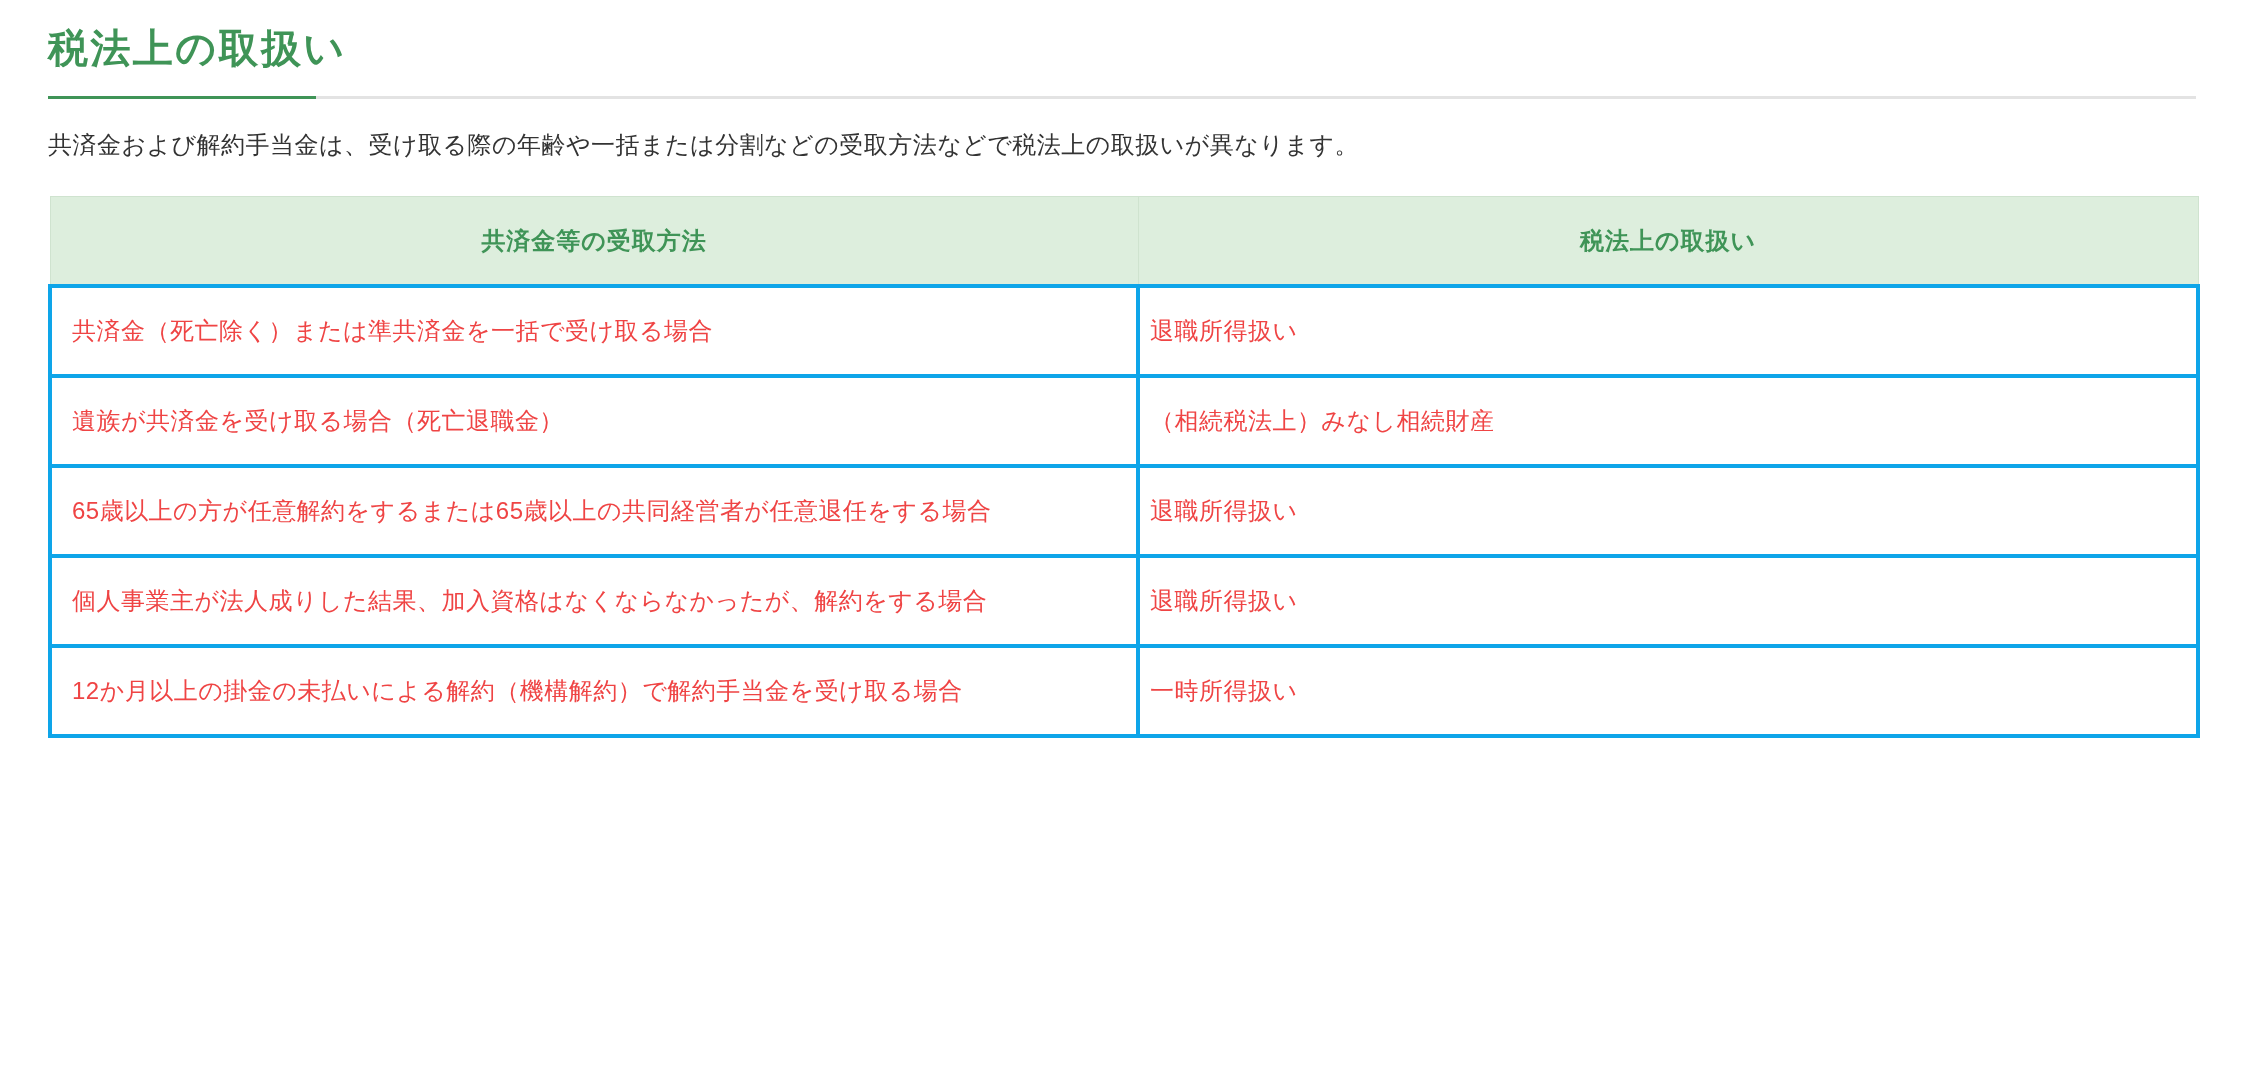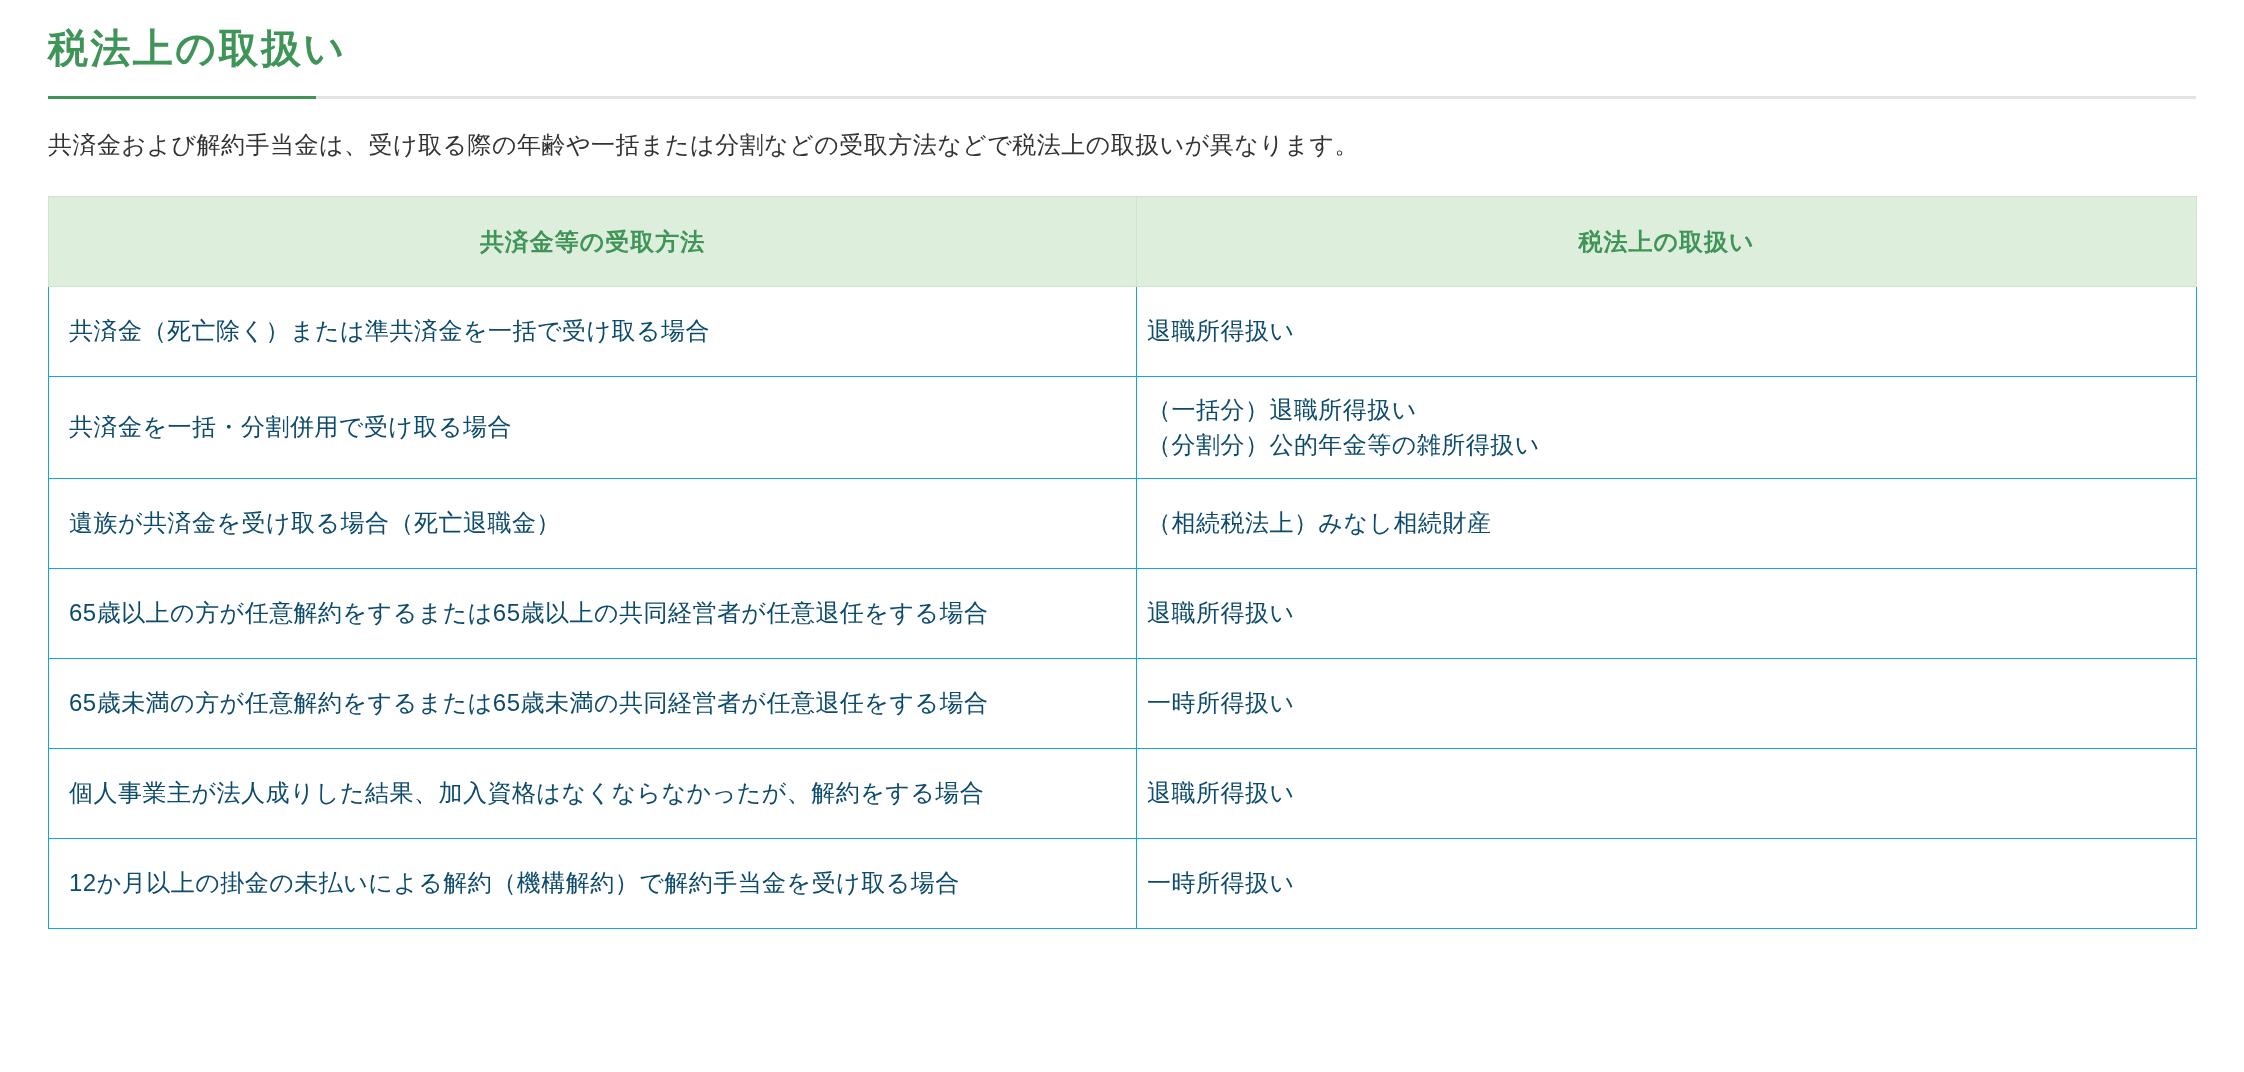--- a/index.html
+++ b/index.html
@@ -71,23 +71,23 @@
     font-size: 24px;
     font-weight: bold;
     letter-spacing: 0.04em;
     text-align: center;
     padding: 16px 18px;
     border: 1px solid #cfe3cf;
     line-height: 1.4;
   }
   .tax-table td {
     font-size: 24px;
-    color: #0c4a6e;
+    color: #ef4444;
     padding: 16px 18px;
-    border: 1px solid #0ea5e9;
+    border: 4px solid #0ea5e9;
     vertical-align: middle;
     line-height: 1.45;
     letter-spacing: 0.02em;
   }
   .tax-table td.cell-method {
     padding-left: 20px;
   }
   .tax-table td.cell-treatment {
     padding-left: 10px;
   }
@@ -120,42 +120,29 @@
       </tr>
     </thead>
     <tbody>
       <tr>
         <td class="cell-method">共済金（死亡除く）または準共済金を一括で受け取る場合</td>
         <td class="cell-treatment">
           <span class="nowrap-line">退職所得扱い</span>
         </td>
       </tr>
       <tr>
-        <td class="cell-method">共済金を一括・分割併用で受け取る場合</td>
-        <td class="cell-treatment">
-          <span class="nowrap-line">（一括分）退職所得扱い</span>
-          <span class="nowrap-line">（分割分）公的年金等の雑所得扱い</span>
-        </td>
-      </tr>
-      <tr>
         <td class="cell-method">遺族が共済金を受け取る場合（死亡退職金）</td>
         <td class="cell-treatment">
           <span class="nowrap-line">（相続税法上）みなし相続財産</span>
         </td>
       </tr>
       <tr>
         <td class="cell-method">65歳以上の方が任意解約をするまたは65歳以上の共同経営者が任意退任をする場合</td>
         <td class="cell-treatment">
           <span class="nowrap-line">退職所得扱い</span>
-        </td>
-      </tr>
-      <tr>
-        <td class="cell-method">65歳未満の方が任意解約をするまたは65歳未満の共同経営者が任意退任をする場合</td>
-        <td class="cell-treatment">
-          <span class="nowrap-line">一時所得扱い</span>
         </td>
       </tr>
       <tr>
         <td class="cell-method">個人事業主が法人成りした結果、加入資格はなくならなかったが、解約をする場合</td>
         <td class="cell-treatment">
           <span class="nowrap-line">退職所得扱い</span>
         </td>
       </tr>
       <tr>
         <td class="cell-method">12か月以上の掛金の未払いによる解約（機構解約）で解約手当金を受け取る場合</td>

